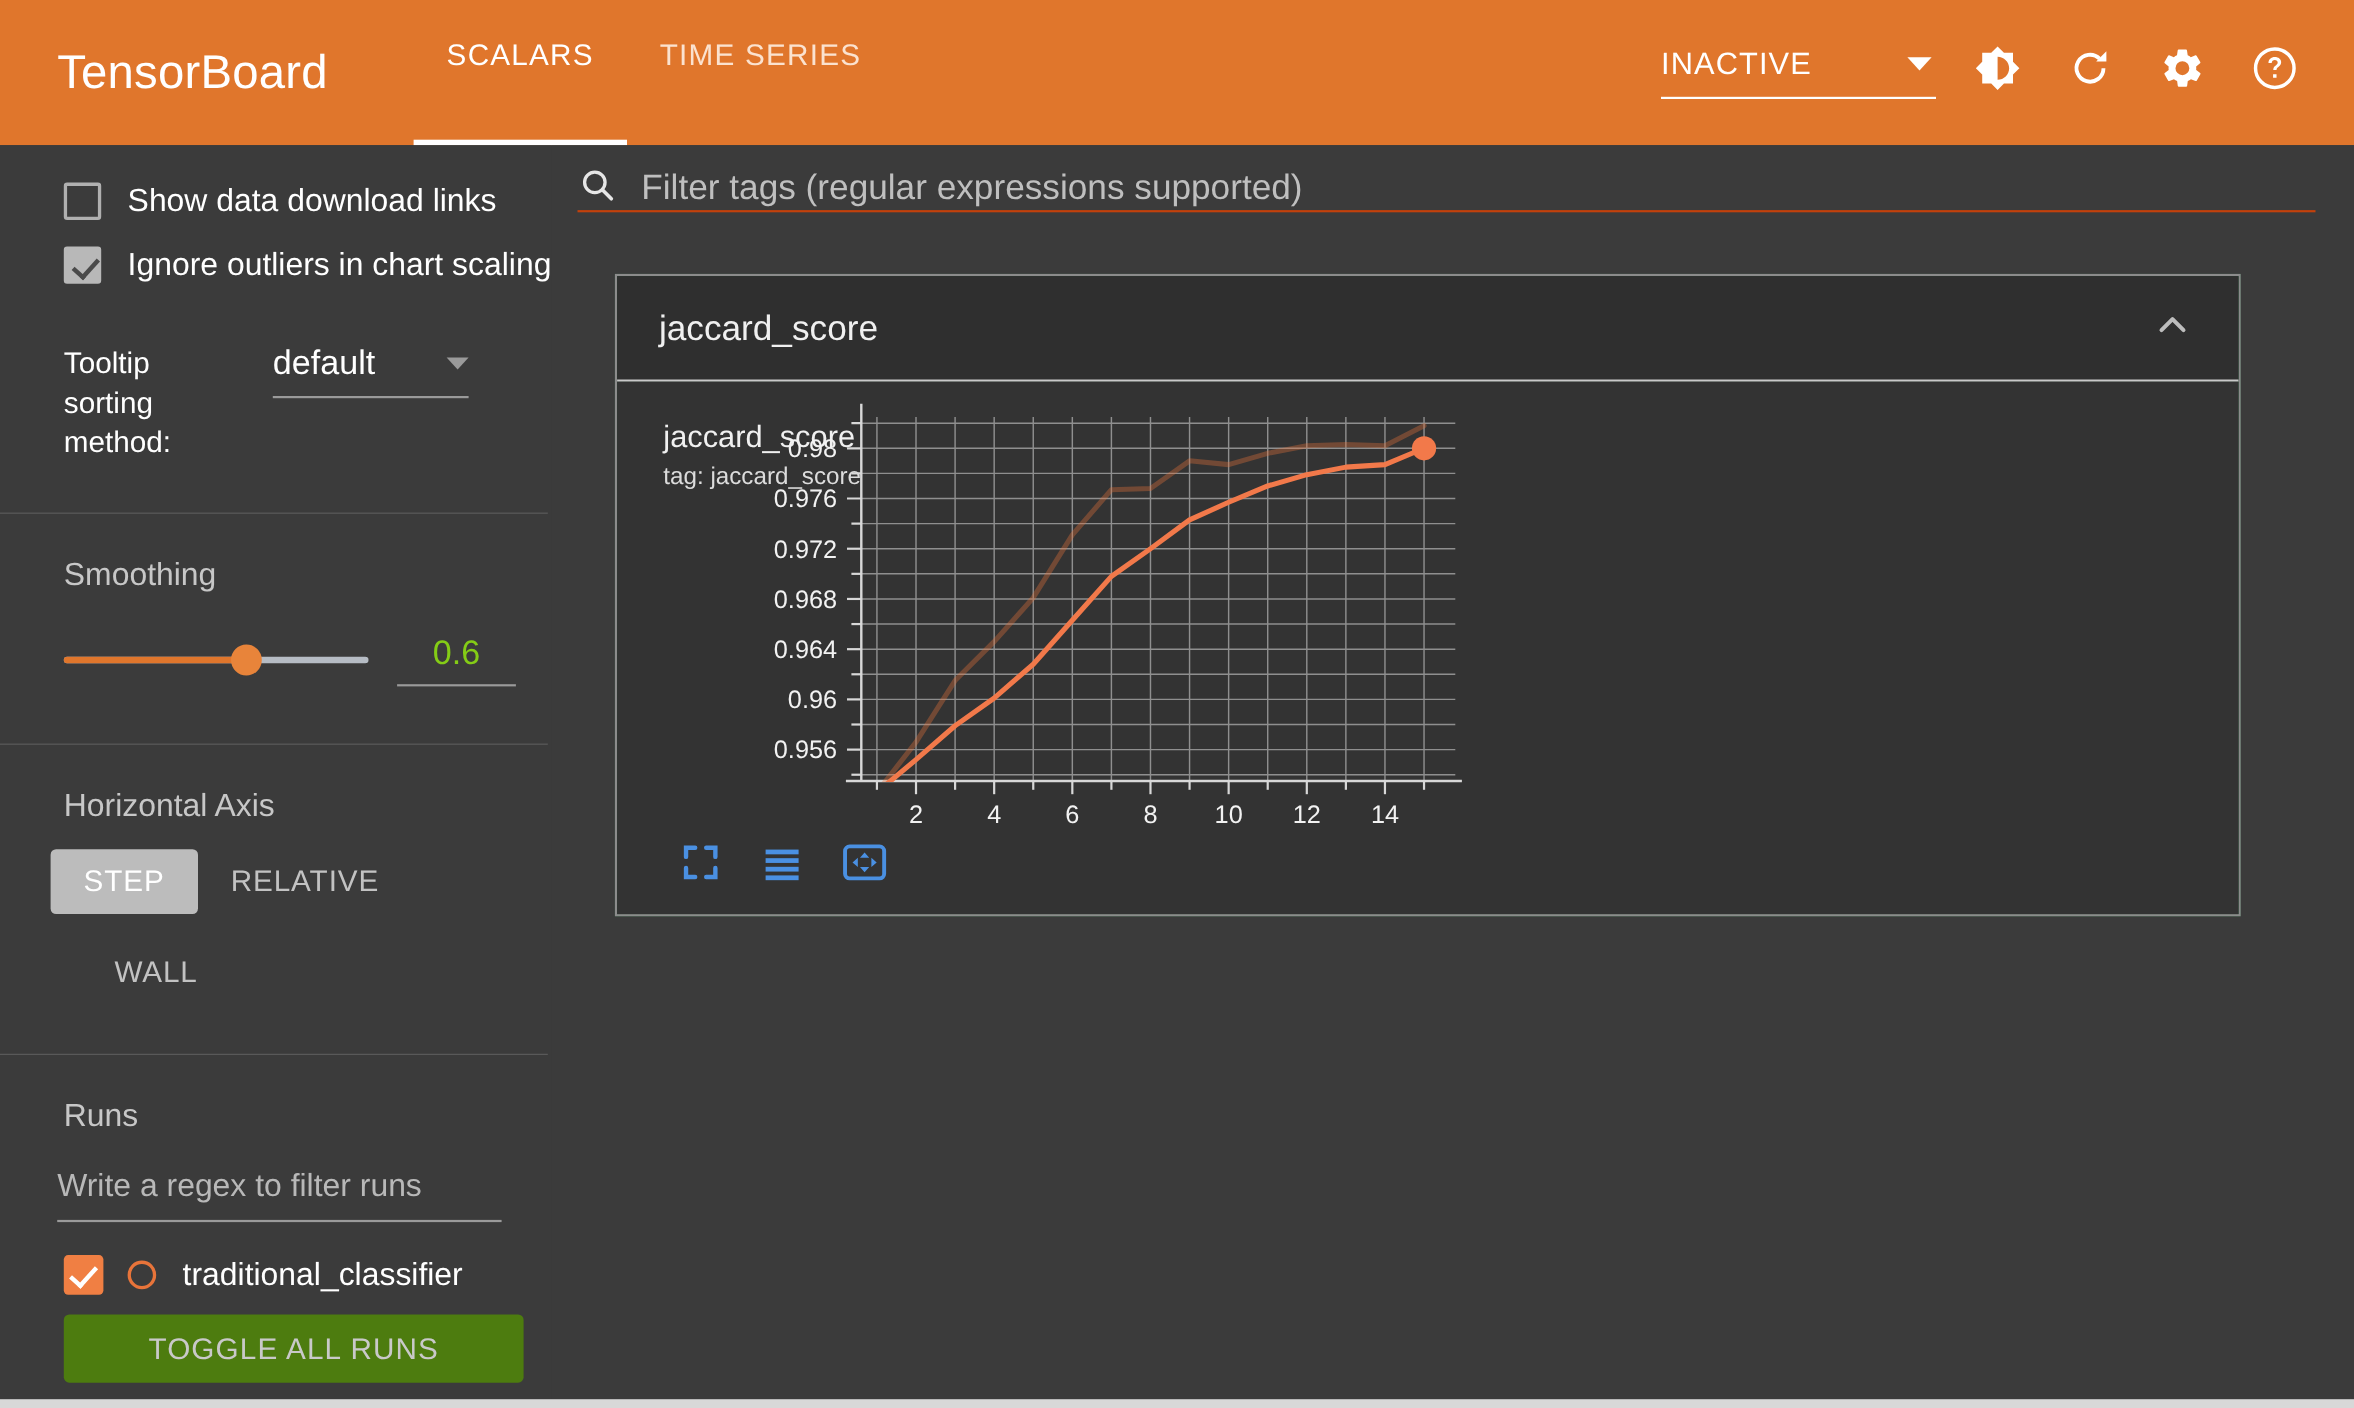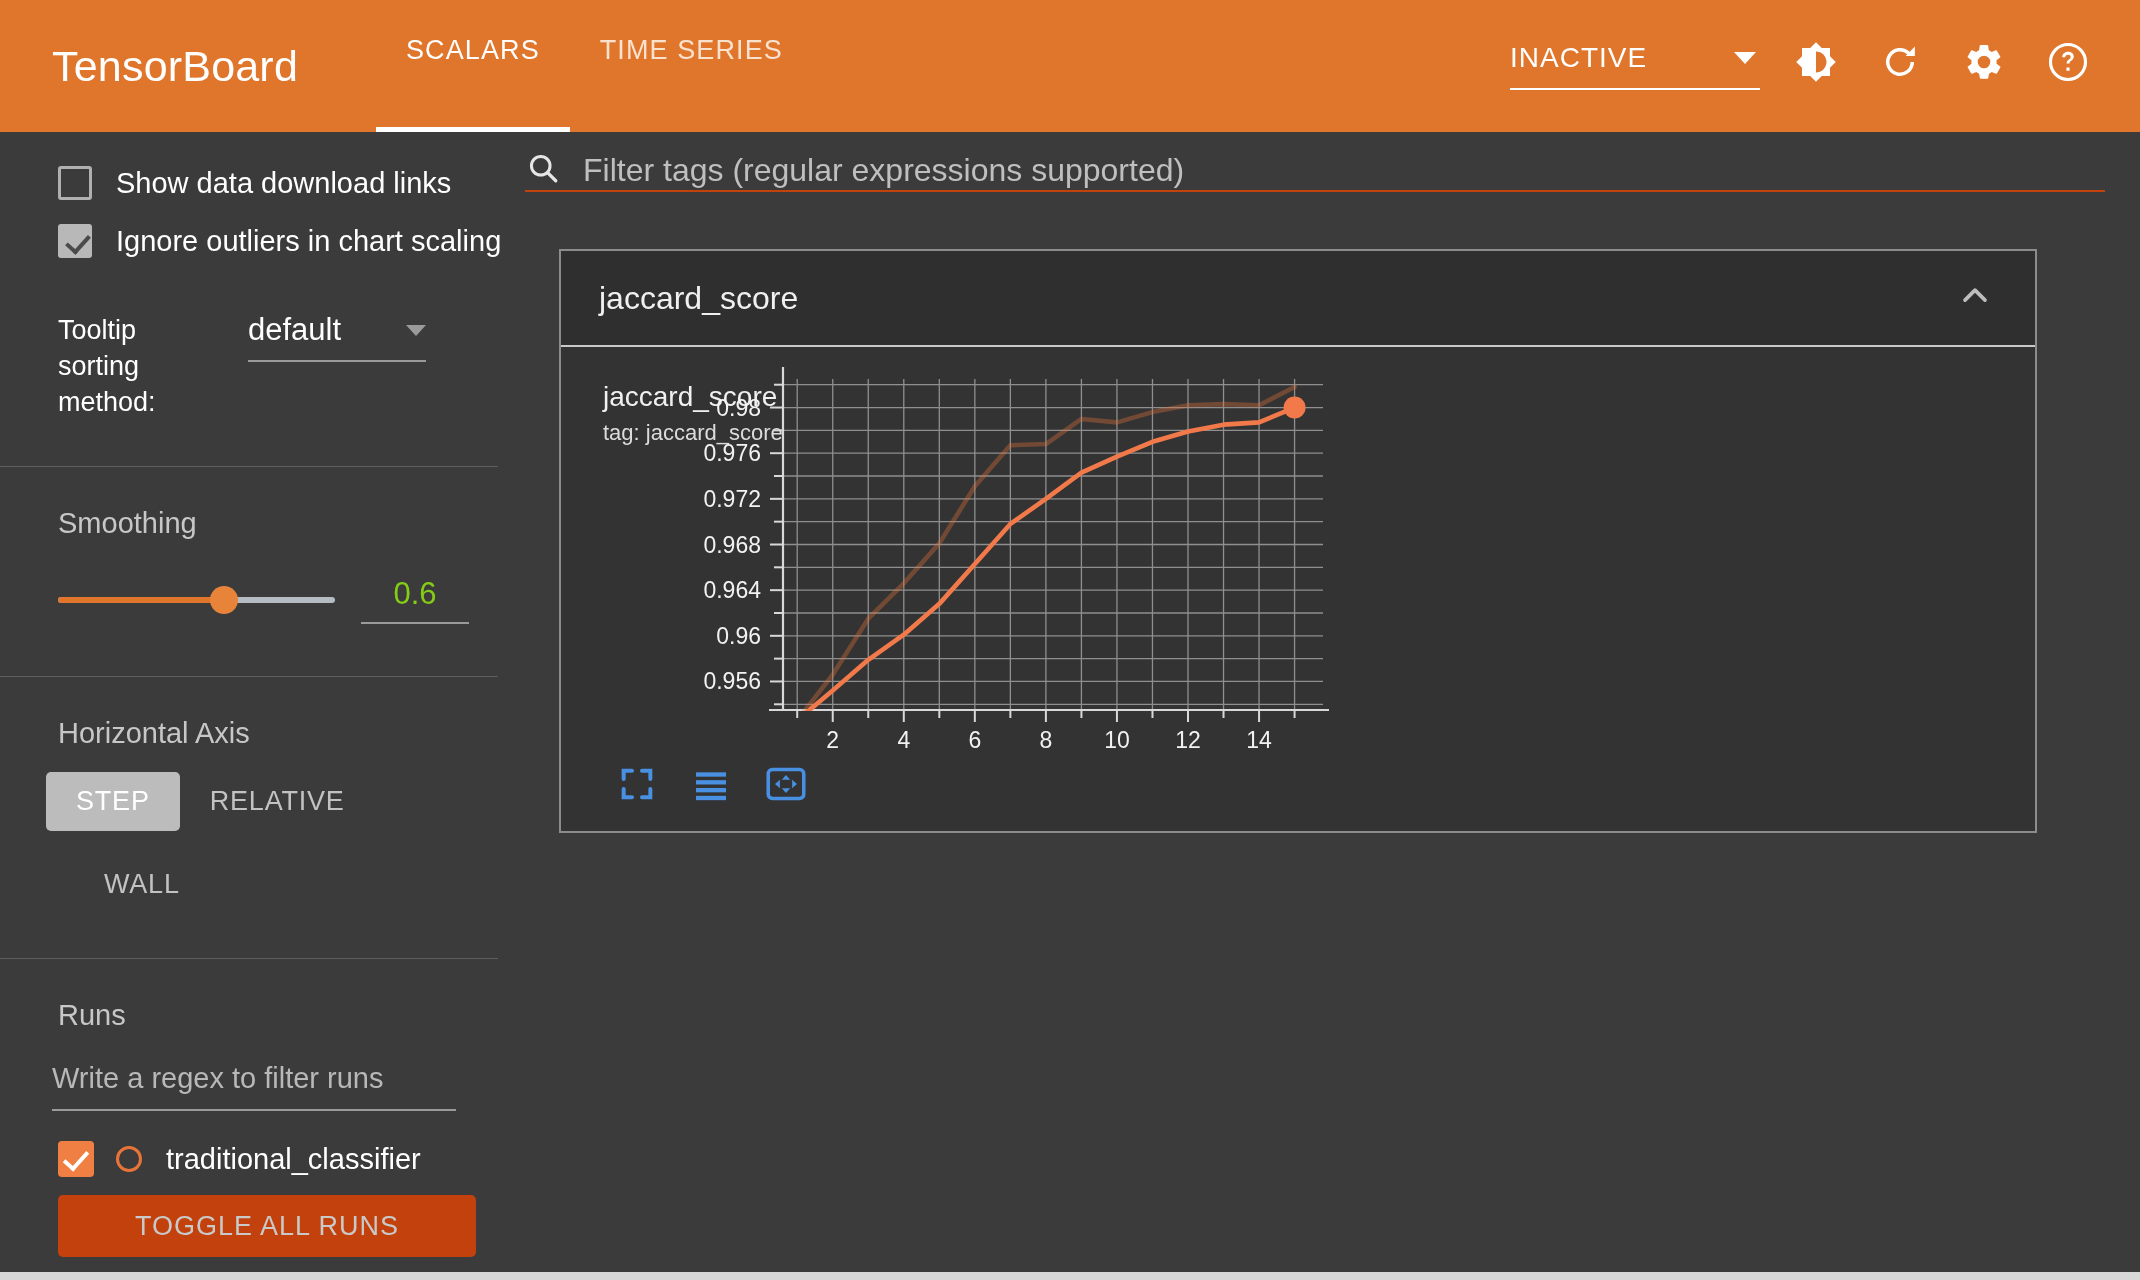--- a/index.html
+++ b/index.html
@@ -106,21 +106,21 @@
   }
   .runcb:after{
     content:"";position:absolute;left:11px;top:5px;width:10px;height:20px;
     border:solid #ffffff;border-width:0 4px 4px 0;transform:rotate(42deg);
   }
   .runcircle{
     width:26px;height:26px;border-radius:50%;border:3px solid #e8743a;box-sizing:border-box;margin-left:22px;flex:0 0 auto;
   }
   .runname{color:#ffffff;font-size:29px;margin-left:24px;}
   .toggleall{
-    margin:18px 0 0 58px;width:418px;height:62px;background:#c2410c;border-radius:5px;
+    margin:18px 0 0 58px;width:418px;height:62px;background:#4d7c0f;border-radius:5px;
     display:flex;align-items:center;justify-content:center;color:#c9c9c9;font-size:27px;letter-spacing:1px;cursor:pointer;
   }
   .logs{color:#d3d3d3;font-size:27px;padding:22px 0 0 52px;}
 
   
   .main{position:absolute;left:501px;top:132px;width:1639px;height:1148px;background:#3b3b3b;}
   .filterbar{
     position:absolute;left:24px;top:18px;width:1580px;display:flex;align-items:center;
     border-bottom:2px solid #c2410c;cursor:text;
   }

